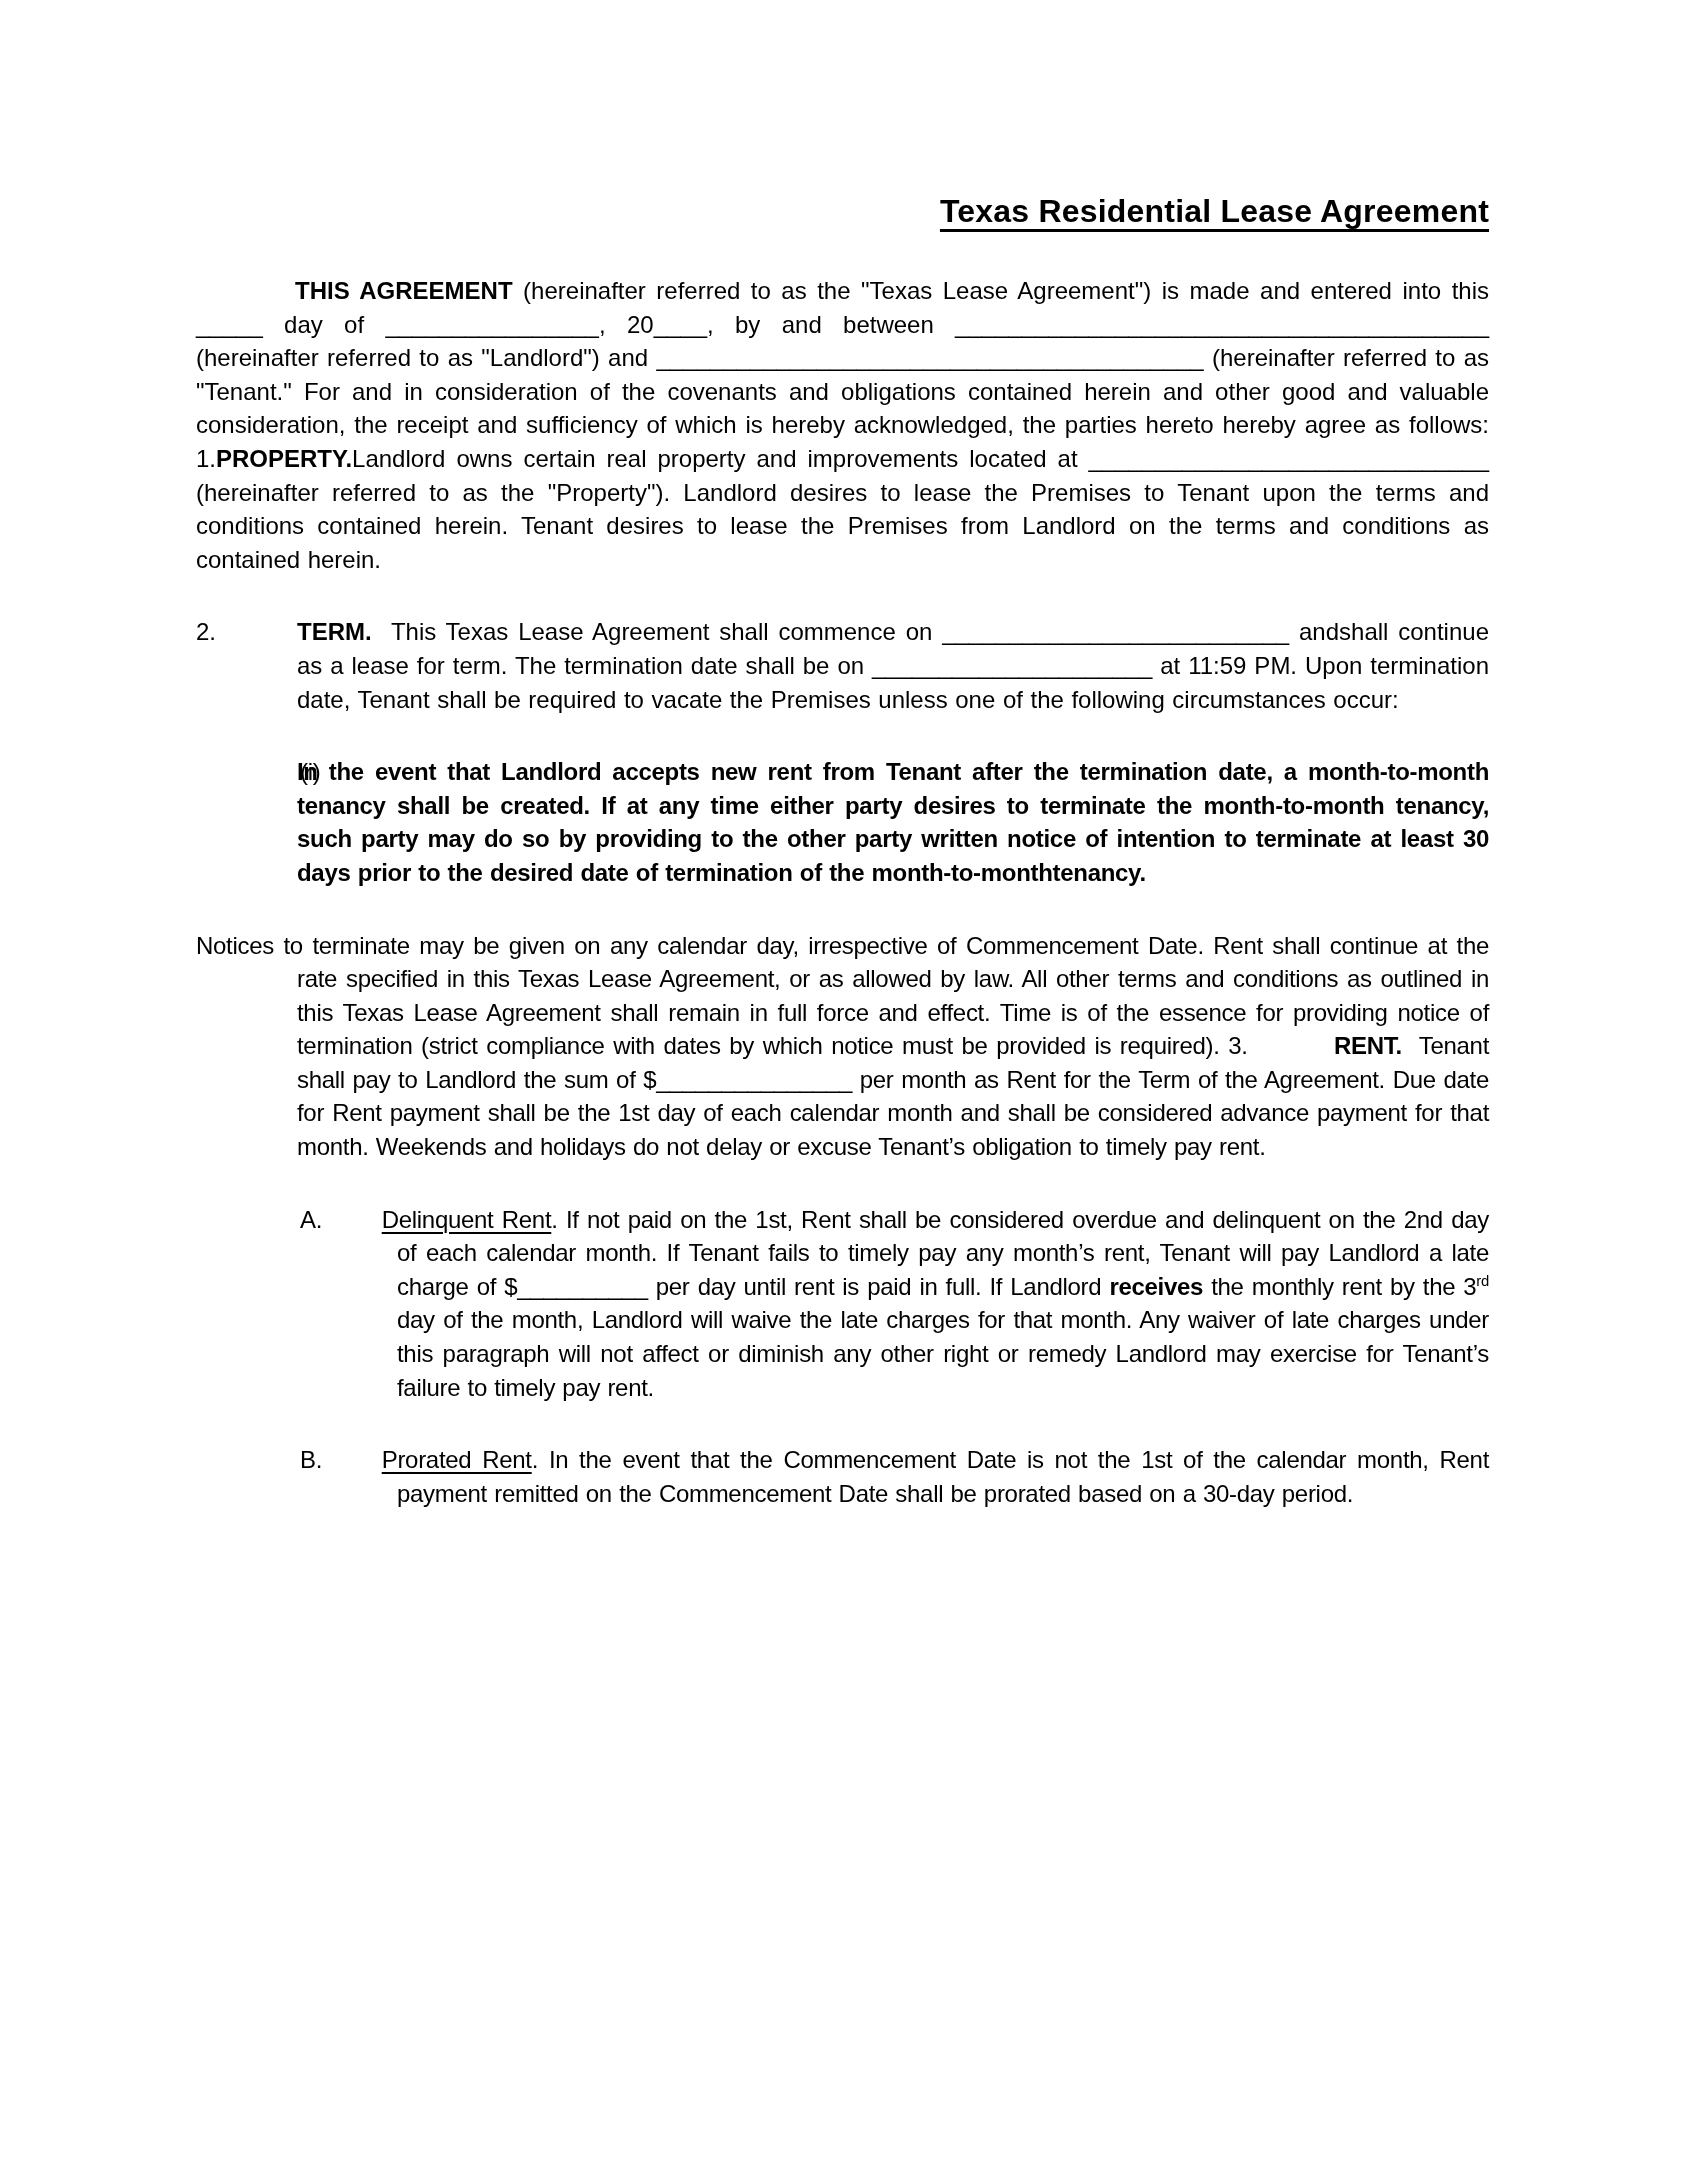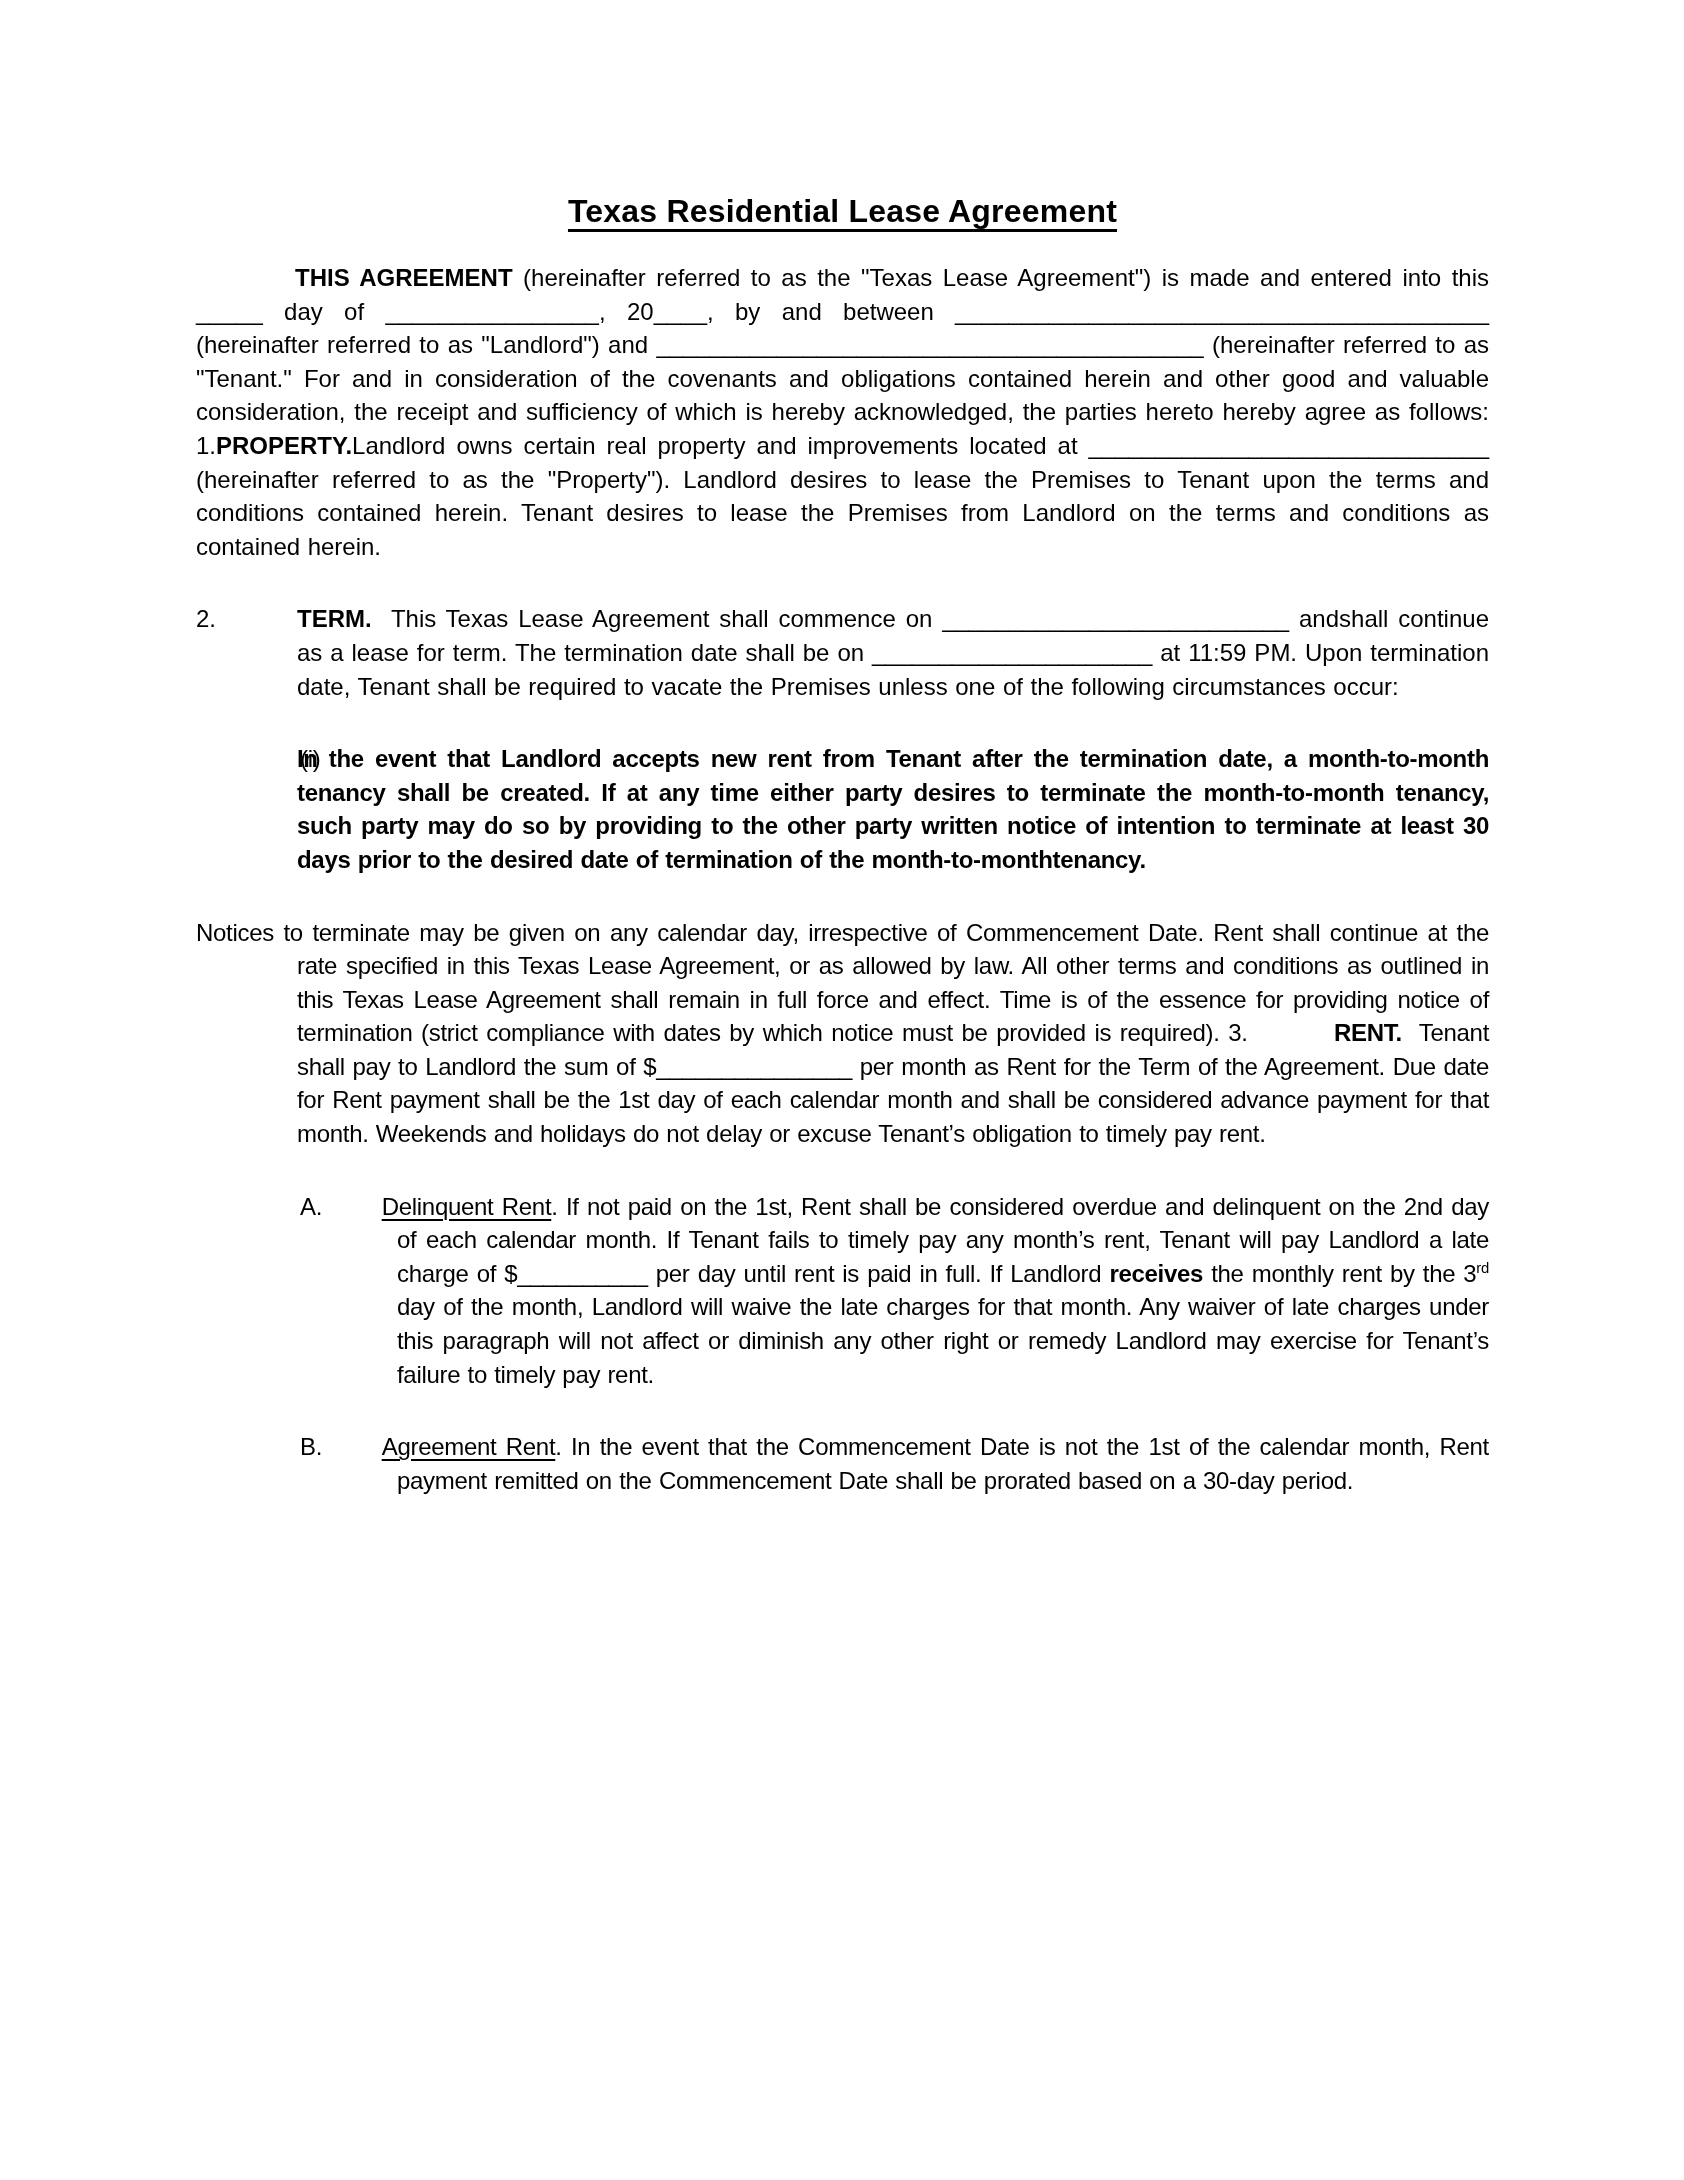--- a/index.html
+++ b/index.html
@@ -6,22 +6,22 @@
   body {
     width: 1685px; height: 2181px;
     background: #ffffff;
     color: #000000;
     font-family: "Liberation Sans", "DejaVu Sans", sans-serif;
     font-size: 24px;
     overflow: hidden;
   }
   .page { width: 1293px; margin: 0 auto; padding-top: 193px; }
   .title {
-    margin: 0 0 31px 0;
-    text-align: center;
+    margin: 0 0 44px 0;
+    text-align: right;
     font-size: 32px;
     font-weight: bold;
     letter-spacing: 0.2px;
   }
   .title-text {
     text-decoration: underline;
     text-decoration-thickness: 3.4px;
     text-underline-offset: 6.8px;
   }
   p.body {
@@ -64,16 +64,16 @@
 
   <p class="body item tight mb-i"><span class="marker">(i)</span></p>
 
 
   <p class="body cont tight mb-ev"><span>In the event that Landlord accepts new rent from Tenant after the termination date, a month-to-month tenancy shall be created. If at any time either party desires to terminate the month-to-month tenancy, such party may do so by providing to the other party written notice of intention to terminate at least 30 days prior to the desired date of termination of the month-to-monthtenancy.</span></p>
 
   <p class="body outdent tight loose mb-not"><span>Notices to terminate may be given on any calendar day, irrespective of Commencement Date. Rent shall continue at the rate specified in this Texas Lease Agreement, or as allowed by law. All other terms and conditions as outlined in this Texas Lease Agreement shall remain in full force and effect. Time is of the essence for providing notice of termination (strict compliance with dates by which notice must be provided is required). 3.</span><span>&nbsp;&nbsp;&nbsp;&nbsp;&nbsp;&nbsp;&nbsp;&nbsp;&nbsp;&nbsp;</span><span class="b">RENT.</span><span>&nbsp; Tenant shall pay to Landlord the sum of $</span><span>_______________</span><span> per month as Rent for the Term of the Agreement. Due date for Rent payment shall be the 1st day of each calendar month and shall be considered advance payment for that month. Weekends and holidays do not delay or excuse Tenant’s obligation to timely pay rent.</span></p>
 
   <p class="body item tight loose mb-a"><span class="marker">A.</span><span class="u">Delinquent Rent</span><span>. If not paid on the 1st, Rent shall be considered overdue and delinquent on the 2nd day of each calendar month. If Tenant fails to timely pay any month’s rent, Tenant will pay Landlord a late charge of $</span><span>__________</span><span> per day until rent is paid in full. If Landlord </span><span class="bu">receives</span><span> the monthly rent by the 3</span><sup class="sup">rd</sup><span> day of the month, Landlord will waive the late charges for that month. Any waiver of late charges under this paragraph will not affect or diminish any other right or remedy Landlord may exercise for Tenant’s failure to timely pay rent.</span></p>
 
-  <p class="body item tight loose mb-b"><span class="marker">B.</span><span class="u">Agreement Rent</span><span>. In the event that the Commencement Date is not the 1st of the calendar month, Rent payment remitted on the Commencement Date shall be prorated based on a 30-day period.</span></p>
+  <p class="body item tight loose mb-b"><span class="marker">B.</span><span class="u">Prorated Rent</span><span>. In the event that the Commencement Date is not the 1st of the calendar month, Rent payment remitted on the Commencement Date shall be prorated based on a 30-day period.</span></p>
 
 </div>
 
 
 </body></html>

